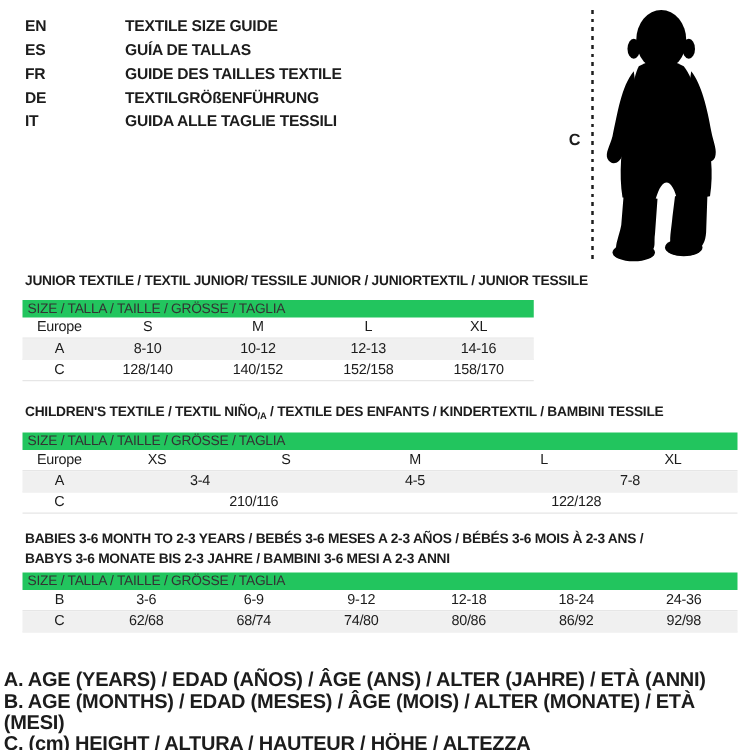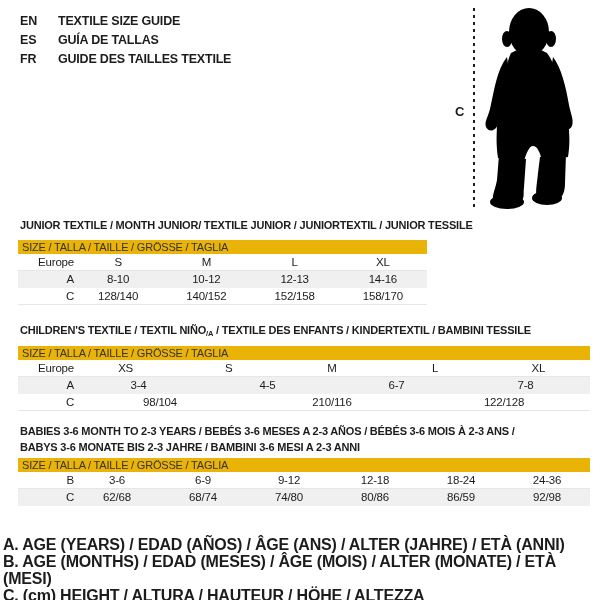--- a/index.html
+++ b/index.html
@@ -3,43 +3,43 @@
 <meta charset="utf-8">
 <style>
   * { margin:0; padding:0; box-sizing:border-box; }
   html,body { width:600px; height:600px; background:#ffffff; overflow:hidden; }
   body { position:relative; font-family:"Liberation Sans", sans-serif; color:#1c1c1c;
          -webkit-font-smoothing:antialiased; }
 
   
   .lang-list { position:absolute; left:20px; top:12px; }
   .lang-row { display:flex; font-weight:bold; font-size:12.5px; line-height:19px;
-              letter-spacing:-0.2px; }
+              letter-spacing:-0.2px;gap:42px; }
   .lang-code { width:38px; }
 
   
   .dotted-line { position:absolute; left:473px; top:8px; width:2px; height:200px;
                  background:repeating-linear-gradient(to bottom,#1e1e1e 0 3px,transparent 3px 7px); }
   .c-label { position:absolute; left:455px; top:104px; font-weight:bold; font-size:13px; }
   .baby-svg { position:absolute; left:481px; top:5px; width:112px; height:205px; }
 
   
   .tbl-title { position:absolute; left:20px; font-weight:bold; font-size:11px;
                line-height:16px; letter-spacing:-0.2px; white-space:nowrap; }
   .sub { font-size:7.5px; position:relative; top:2px; }
 
   
   .tbl { position:absolute; left:18px; }
-  .bar { height:14px; line-height:14px; background:#eab308; color:#333333;
+  .bar { height:14px; line-height:14px; background:#22c55e; color:#333333;
          font-size:11px; padding-left:4px; letter-spacing:-0.2px; }
   .row { display:flex; height:17px; line-height:16px; font-size:11.5px;
          border-bottom:1px solid #e6e6e6; letter-spacing:-0.2px; }
   .row.alt { background:#f0f0f0; border-bottom:1px solid #f0f0f0; }
   .cell { flex:1; text-align:center; }
-  .cell.label { flex:0 0 56px; text-align:right; padding-left:3px; }
+  .cell.label { flex:0 0 56px; text-align:center; padding-left:3px; }
 
   
   .legend { position:absolute; left:3px; top:536px; font-weight:bold; font-size:16px;
             line-height:17px; letter-spacing:-0.2px; }
 </style>
 </head>
 <body>
 
 <div class="lang-list">
   <div class="lang-row">
@@ -47,41 +47,49 @@
     <span>TEXTILE SIZE GUIDE</span>
   </div>
   <div class="lang-row">
     <span class="lang-code">ES</span>
     <span>GUÍA DE TALLAS</span>
   </div>
   <div class="lang-row">
     <span class="lang-code">FR</span>
     <span>GUIDE DES TAILLES TEXTILE</span>
   </div>
+  <div class="lang-row">
+    <span class="lang-code">DE</span>
+    <span>TEXTILGRÖßENFÜHRUNG</span>
+  </div>
+  <div class="lang-row">
+    <span class="lang-code">IT</span>
+    <span>GUIDA ALLE TAGLIE TESSILI</span>
+  </div>
 </div>
 
 <div class="dotted-line"></div>
 <div class="c-label">C</div>
 <svg class="baby-svg" viewBox="0 0 112 205">
   <g fill="#000000">
     <ellipse cx="48" cy="27" rx="20" ry="24"></ellipse>
     <ellipse cx="26" cy="34" rx="5" ry="8"></ellipse>
     <ellipse cx="70" cy="34" rx="5" ry="8"></ellipse>
     <path d="M30,48 Q48,38 66,48 C74,58 79,78 81,98 L81,120 L21,120 L21,98 C23,78 25,58 30,48 Z"></path>
     <path d="M26,52 C16,64 13,86 9,104 C7,112 3,117 5,122 C8,128 15,126 17,119 C23,106 27,90 29,74 Z"></path>
     <path d="M72,52 C80,62 85,82 88,100 C90,110 93,115 91,121 C88,127 81,125 79,117 C74,104 70,88 69,72 Z"></path>
     <path d="M20,95 C35,90 68,90 82,95 C88,112 90,134 87,152 L61,156 C59,147 56,141 52,141 C48,141 45,149 43,156 L17,153 C14,134 16,112 20,95 Z"></path>
     <path d="M18,150 L45,154 L43,182 C42,189 44,193 40,196 L14,199 C9,194 14,186 16,175 Z"></path>
     <ellipse cx="26" cy="197" rx="17" ry="7"></ellipse>
     <path d="M59,152 L85,149 L84,178 C84,186 82,191 79,193 L56,193 C54,187 56,179 57,168 Z"></path>
     <ellipse cx="66" cy="193" rx="15" ry="7"></ellipse>
   </g>
 </svg>
 
-<div class="tbl-title" style="top:217px">JUNIOR TEXTILE / MONTH JUNIOR/ TEXTILE JUNIOR / JUNIORTEXTIL / JUNIOR TESSILE</div>
+<div class="tbl-title" style="top:217px">JUNIOR TEXTILE / TEXTIL JUNIOR/ TESSILE JUNIOR / JUNIORTEXTIL / JUNIOR TESSILE</div>
 <div class="tbl" style="top:240px; width:409px">
   <div class="bar">SIZE / TALLA / TAILLE / GRÖSSE / TAGLIA</div>
   <div class="row">
     <div class="cell label">Europe</div>
     <div class="cell">S</div>
     <div class="cell">M</div>
     <div class="cell">L</div>
     <div class="cell">XL</div>
   </div>
   <div class="row alt">
@@ -110,26 +118,24 @@
     <div class="cell">XS</div>
     <div class="cell">S</div>
     <div class="cell">M</div>
     <div class="cell">L</div>
     <div class="cell">XL</div>
   </div>
   <div class="row alt">
     <div class="cell label">A</div>
     <div class="cell">3-4</div>
     <div class="cell">4-5</div>
-    <div class="cell">6-7</div>
     <div class="cell">7-8</div>
   </div>
   <div class="row">
     <div class="cell label">C</div>
-    <div class="cell">98/104</div>
     <div class="cell">210/116</div>
     <div class="cell">122/128</div>
   </div>
 </div>
 
 <div class="tbl-title" style="top:423px">
   <div>BABIES 3-6 MONTH TO 2-3 YEARS / BEBÉS 3-6 MESES A 2-3 AÑOS / BÉBÉS 3-6 MOIS À 2-3 ANS /</div>
   <div>BABYS 3-6 MONATE BIS 2-3 JAHRE / BAMBINI 3-6 MESI A 2-3 ANNI</div>
 </div>
 <div class="tbl" style="top:458px; width:572px">
@@ -142,21 +148,21 @@
     <div class="cell">12-18</div>
     <div class="cell">18-24</div>
     <div class="cell">24-36</div>
   </div>
   <div class="row alt">
     <div class="cell label">C</div>
     <div class="cell">62/68</div>
     <div class="cell">68/74</div>
     <div class="cell">74/80</div>
     <div class="cell">80/86</div>
-    <div class="cell">86/59</div>
+    <div class="cell">86/92</div>
     <div class="cell">92/98</div>
   </div>
 </div>
 
 <div class="legend">
   <div>A. AGE (YEARS) / EDAD (AÑOS) / ÂGE (ANS) / ALTER (JAHRE) / ETÀ (ANNI)</div>
   <div>B. AGE (MONTHS) / EDAD (MESES) / ÂGE (MOIS) / ALTER (MONATE) / ETÀ (MESI)</div>
   <div>C. (cm) HEIGHT / ALTURA / HAUTEUR / HÖHE / ALTEZZA</div>
 </div>
 

